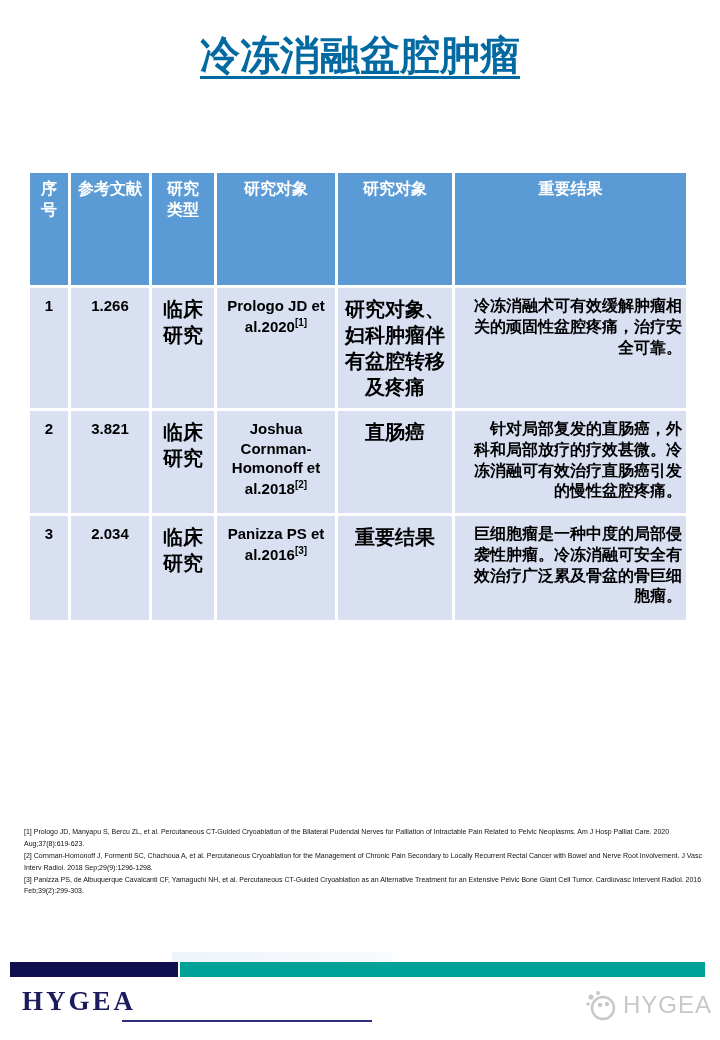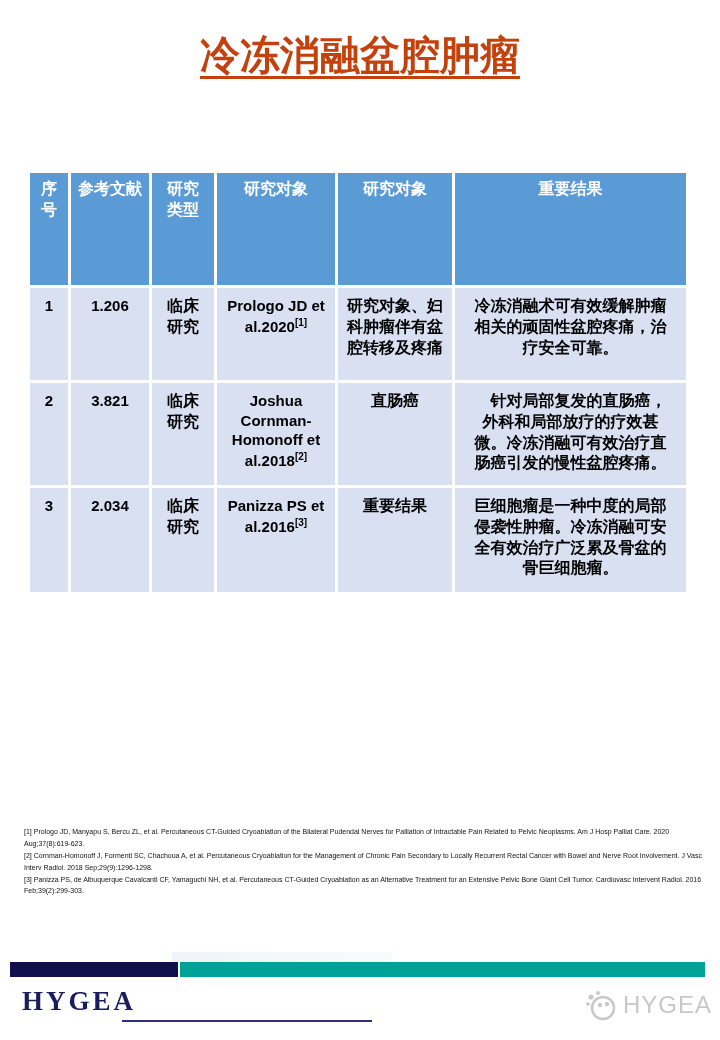--- a/index.html
+++ b/index.html
@@ -3,44 +3,44 @@
 <meta charset="utf-8">
 <style>
   html,body { margin:0; padding:0; background:#ffffff; }
   .page {
     position:relative; width:720px; height:1040px; background:#ffffff;
     overflow:hidden; font-family:"Liberation Sans", sans-serif;
   }
   
   .title {
     position:absolute; top:28px; left:0; right:0; margin:0;
-    text-align:center; font-size:40px; font-weight:bold; color:#c2410c;
+    text-align:center; font-size:40px; font-weight:bold; color:#0369a1;
     line-height:1.35;
   }
   .title span {
     text-decoration:underline; text-decoration-thickness:3px; text-underline-offset:7px;
   }
   
   .study-table {
     position:absolute; top:170px; left:27px;
     border-collapse:separate; border-spacing:3px;
     table-layout:fixed;
   }
   .study-table th {
     background:#5B9BD5; color:#ffffff; font-weight:bold; font-size:16px;
     vertical-align:top; text-align:center; padding:6px 2px; height:100px;
     white-space:pre-line; line-height:1.3;
   }
   .study-table td {
     background:#D9E0F2; color:#000000; font-weight:bold; font-size:15px;
     vertical-align:top; text-align:center; padding:8px 4px; line-height:1.3;
   }
-  .study-table td.cjk { font-size:16px; }
+  .study-table td.cjk { font-size:20px; }
   .study-table td.type { white-space:pre-line; }
-  .study-table td.result { text-align:center; padding:8px 12px; font-size:16px; line-height:1.3; }
+  .study-table td.result { text-align:right; padding:8px 4px; font-size:16px; line-height:1.3; }
   .study-table tr.r1 td { height:76px; }
   .study-table tr.r2 td { height:86px; }
   .study-table tr.r3 td { height:88px; }
   .study-table sup { font-size:10px; font-weight:bold; }
   
   .footnotes {
     position:absolute; top:826px; left:24px; width:688px;
     color:#111111; font-size:7px; line-height:1.7; font-weight:500;
   }
   .footnotes p { margin:0; }
@@ -87,21 +87,21 @@
         <th>研究
 类型</th>
         <th>研究对象</th>
         <th>研究对象</th>
         <th>重要结果</th>
       </tr>
     </thead>
     <tbody>
       <tr class="r1">
         <td>1</td>
-        <td>1.206</td>
+        <td>1.266</td>
         <td class="type cjk">临床
 研究</td>
         <td><span>Prologo JD et al.2020</span><sup>[1]</sup></td>
         <td class="cjk">研究对象、妇科肿瘤伴有盆腔转移及疼痛</td>
         <td class="result">冷冻消融术可有效缓解肿瘤相关的顽固性盆腔疼痛，治疗安全可靠。</td>
       </tr>
       <tr class="r2">
         <td>2</td>
         <td>3.821</td>
         <td class="type cjk">临床

